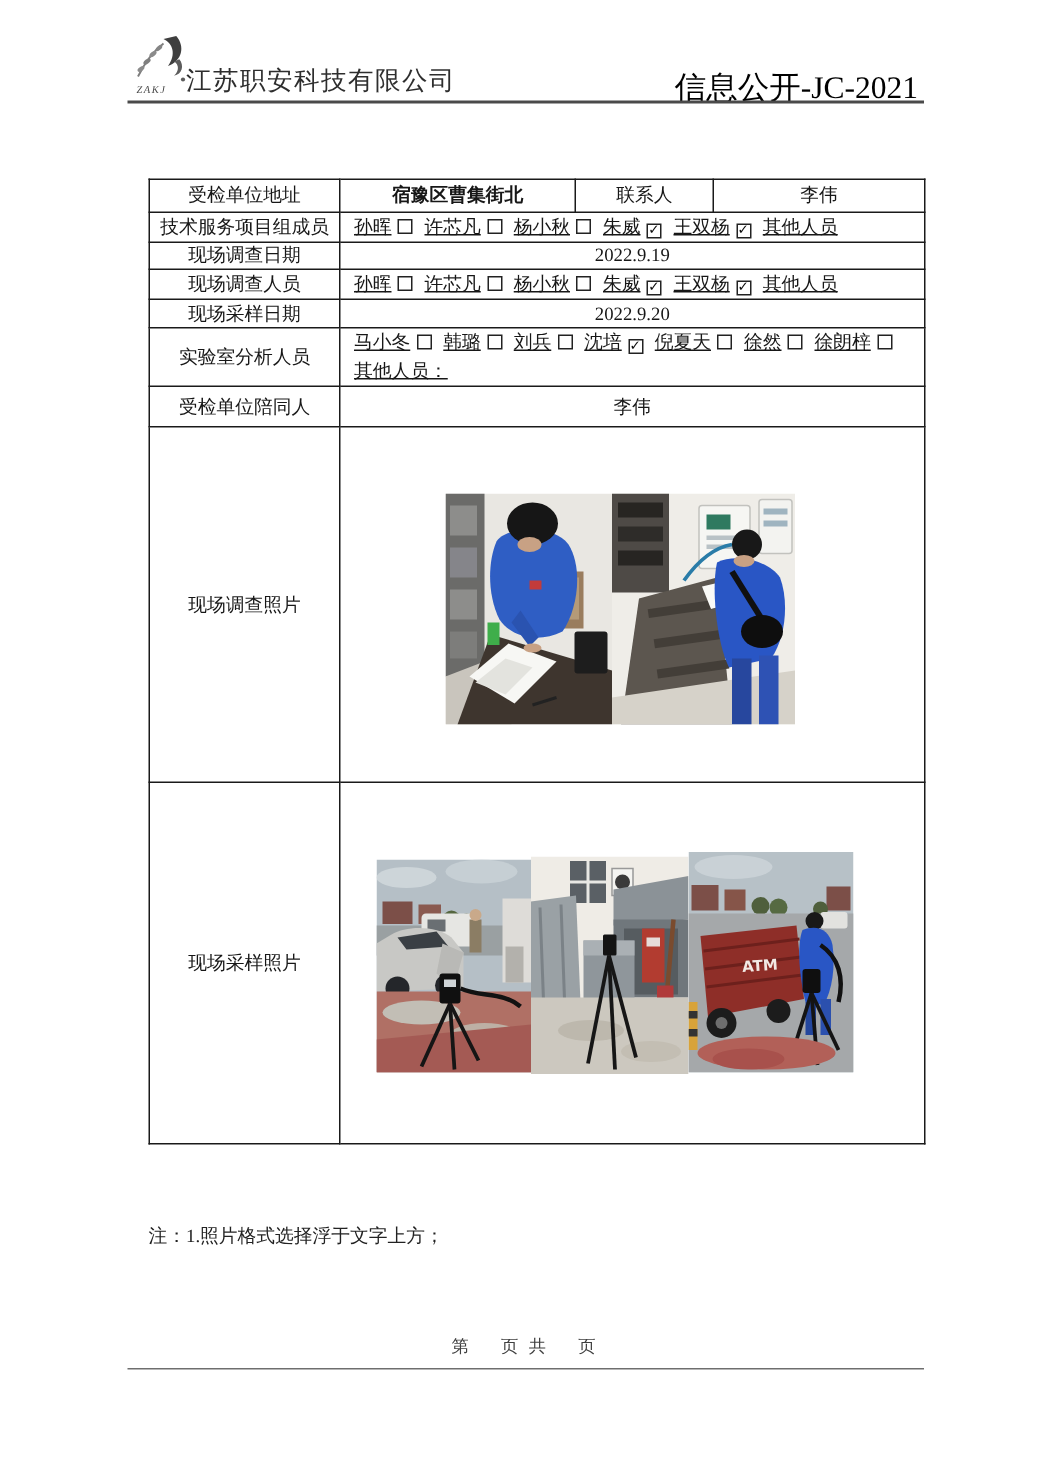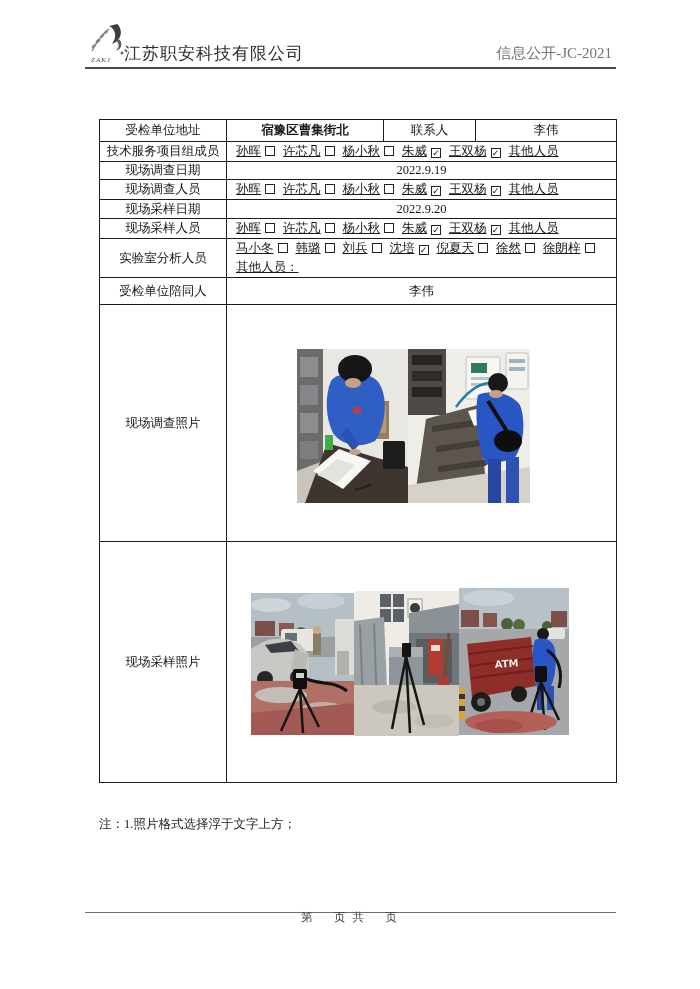--- a/index.html
+++ b/index.html
@@ -3,21 +3,21 @@
 <meta charset="utf-8">
 <style>
   * { margin:0; padding:0; box-sizing:border-box; }
   html,body { background:#ffffff; }
   body { font-family:"Liberation Serif","DejaVu Serif",serif; color:#1c1c1c; }
   .page { position:relative; width:700px; height:989px; background:#ffffff; overflow:hidden; }
 
   
   .logo { position:absolute; left:86px; top:24px; width:40px; height:42px; }
   .company { position:absolute; left:124px; top:42px; font-size:17px; color:#2e2e2e; letter-spacing:1px; }
-  .doccode { position:absolute; top:44px; right:88px; font-size:15px; color:#737373; }
+  .doccode { position:absolute; top:44px; right:88px; font-size:21px; color:#000000; }
   .hrule { position:absolute; left:85px; top:67px; width:531px; height:2px; background:#4a4a4a; }
 
   .title { position:absolute; left:0; top:88px; width:700px; text-align:center;
            font-size:18px; font-weight:bold; letter-spacing:1px; color:#111; }
 
   
   table.main { position:absolute; left:99px; top:119px; width:517px; border-collapse:collapse;
                table-layout:fixed; font-size:12.5px; color:#171717; }
   table.main td { border:1px solid #1a1a1a; vertical-align:middle; overflow:hidden; }
   table.main { border:1.5px solid #111; }
@@ -35,21 +35,21 @@
   .memline { display:block; }
   .otherline { display:block; margin-top:2px; }
 
   td.photocell { position:relative; }
   .photo { position:absolute; }
   .photo svg { display:block; }
 
   .note { position:absolute; left:99px; top:816px; font-size:12.5px; color:#222; }
 
   .frule { position:absolute; left:85px; top:912px; width:531px; height:1px; background:#6e6e6e; }
-  .ftext { position:absolute; left:0; top:910px; width:700px; text-align:center;
+  .ftext { position:absolute; left:0; top:890px; width:700px; text-align:center;
            font-size:11.5px; color:#3f3f3f; white-space:pre; letter-spacing:2px; }
 </style>
 </head>
 <body>
 
 <div class="page">
 
   <svg class="logo" viewBox="0 0 40 42">
     <path d="M6 27 C10 19 15 11 23 5" fill="none" stroke="#7d7d7d" stroke-width="1.3"></path>
     <ellipse cx="8" cy="22" rx="2.6" ry="1.4" fill="#8b8b8b" transform="rotate(-35 8 22)"></ellipse>
@@ -88,24 +88,20 @@
       <td class="lab">现场调查日期</td>
       <td class="val" colspan="3">2022.9.19</td>
     </tr>
     <tr style="height:18px">
       <td class="lab">现场调查人员</td>
       <td class="left" colspan="3"><span class="mn">孙晖</span><span class="cb"></span><span class="mn">许芯凡</span><span class="cb"></span><span class="mn">杨小秋</span><span class="cb"></span><span class="mn">朱威</span><span class="cb checked">✓</span><span class="mn">王双杨</span><span class="cb checked">✓</span><span class="mn">其他人员</span></td>
     </tr>
     <tr style="height:19px">
       <td class="lab">现场采样日期</td>
       <td class="val" colspan="3">2022.9.20</td>
-    </tr>
-    <tr style="height:18px">
-      <td class="lab">现场采样人员</td>
-      <td class="left" colspan="3"><span class="mn">孙晖</span><span class="cb"></span><span class="mn">许芯凡</span><span class="cb"></span><span class="mn">杨小秋</span><span class="cb"></span><span class="mn">朱威</span><span class="cb checked">✓</span><span class="mn">王双杨</span><span class="cb checked">✓</span><span class="mn">其他人员</span></td>
     </tr>
     <tr style="height:35px">
       <td class="lab">实验室分析人员</td>
       <td class="left" colspan="3">
         <span class="memline"><span class="mn">马小冬</span><span class="cb"></span><span class="mn">韩璐</span><span class="cb"></span><span class="mn">刘兵</span><span class="cb"></span><span class="mn">沈培</span><span class="cb checked">✓</span><span class="mn">倪夏天</span><span class="cb"></span><span class="mn">徐然</span><span class="cb"></span><span class="mn">徐朗梓</span><span class="cb"></span></span>
         <span class="otherline">其他人员：</span>
       </td>
     </tr>
     <tr style="height:27px">
       <td class="lab">受检单位陪同人</td>

